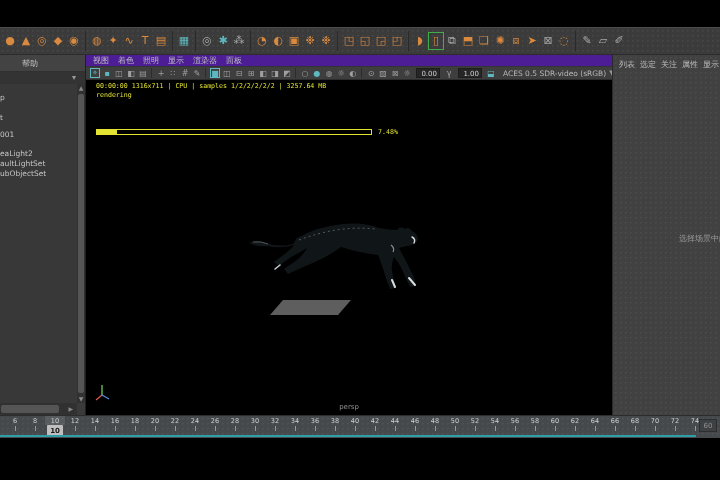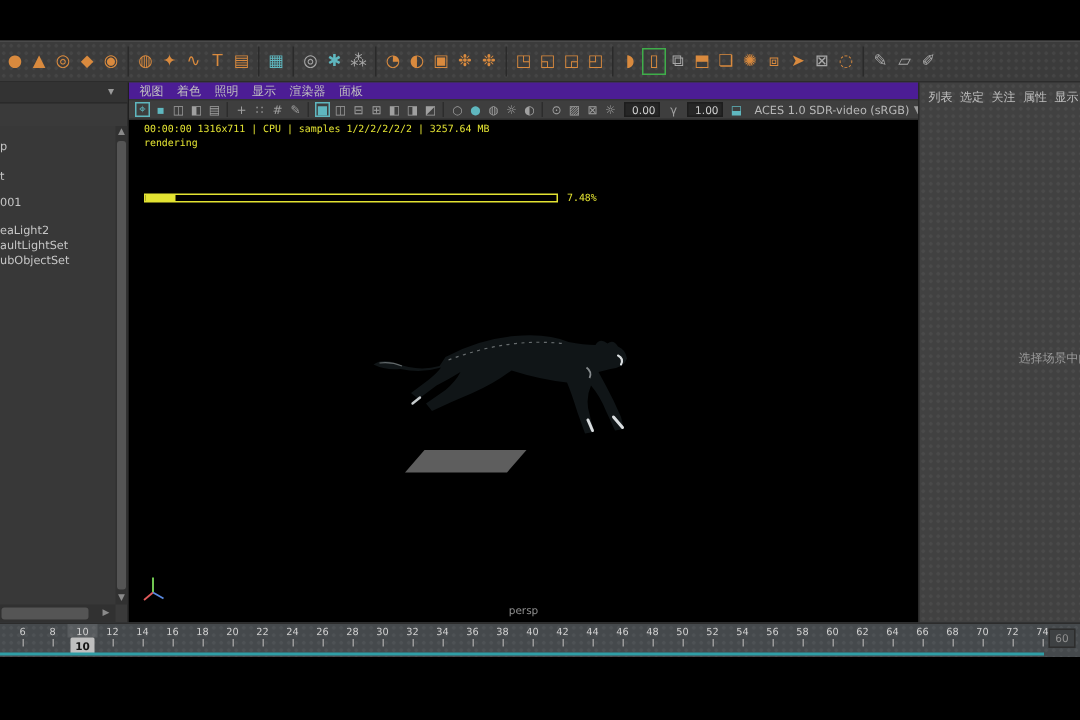--- a/index.html
+++ b/index.html
@@ -197,20 +197,23 @@
       <span class="ticon gray">✎</span>
 
       <span class="ticon gray">▱</span>
 
       <span class="ticon gray">✐</span>
     </div>
 
   <div id="workspace">
 
     <div id="outliner">
+      <div class="outliner-menubar">
+        <span>帮助</span>
+      </div>
       <div class="outliner-filter">
         <span class="caret">▾</span>
       </div>
       <div class="outliner-list">
         <div class="outl-item" style="top:9px">p</div>
         <div class="outl-item" style="top:29px">t</div>
         <div class="outl-item" style="top:46px">001</div>
         <div class="outl-item" style="top:65px">eaLight2</div>
         <div class="outl-item" style="top:75px">aultLightSet</div>
         <div class="outl-item" style="top:85px">ubObjectSet</div>
@@ -295,21 +298,21 @@
 
             <span class="vicon gray">⊠</span>
           </span>
         <span class="vp-right">
           <span class="vicon gray">☼</span>
           <span class="num-field">0.00</span>
           <span class="vicon gray">γ</span>
           <span class="num-field">1.00</span>
           <span class="vicon teal">⬓</span>
           <span class="aces-dd">
-            <span class="aces-label">ACES 1.0 SDR-video (sRGB)</span>
+            <span class="aces-label">ACES 0.5 SDR-video (sRGB)</span>
             <span class="aces-caret">▼</span>
           </span>
         </span>
       </div>
 
       <div class="vp-canvas">
         <div class="render-stats">00:00:00 1316x711 | CPU | samples 1/2/2/2/2/2 | 3257.64 MB</div>
         <div class="render-status">rendering</div>
         <div class="progress-row">
           <span class="progress-track">

